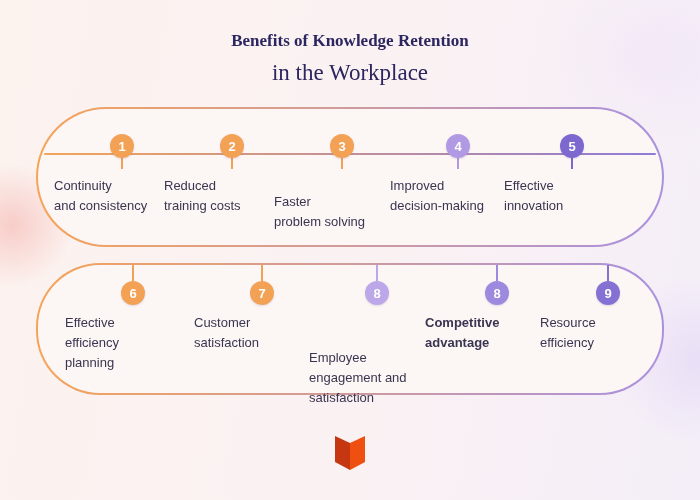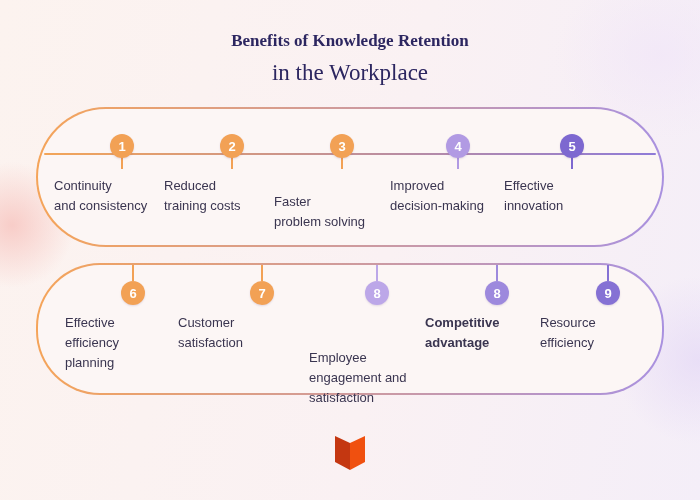--- a/index.html
+++ b/index.html
@@ -96,21 +96,21 @@
     </div>
     <div class="stem" style="left: 132px; top: 265px; height: 16px; background: rgb(242, 161, 85);"></div>
     <div class="circle" style="left: 121px; top: 281px; background: rgb(242, 161, 85);">6</div>
     <div class="label" style="left: 65px; top: 313px;">
       <div>Effective</div>
       <div>efficiency</div>
       <div>planning</div>
     </div>
     <div class="stem" style="left: 261px; top: 265px; height: 16px; background: rgb(242, 161, 85);"></div>
     <div class="circle" style="left: 250px; top: 281px; background: rgb(242, 161, 85);">7</div>
-    <div class="label" style="left: 178px; top: 313px;">
+    <div class="label" style="left: 194px; top: 313px;">
       <div>Customer</div>
       <div>satisfaction</div>
     </div>
     <div class="stem" style="left: 376px; top: 265px; height: 16px; background: rgb(188, 167, 232);"></div>
     <div class="circle" style="left: 365px; top: 281px; background: rgb(188, 167, 232);">8</div>
     <div class="label" style="left: 309px; top: 304px; margin-top: 44px;">
       <div>Employee</div>
       <div>engagement and</div>
       <div>satisfaction</div>
     </div>

